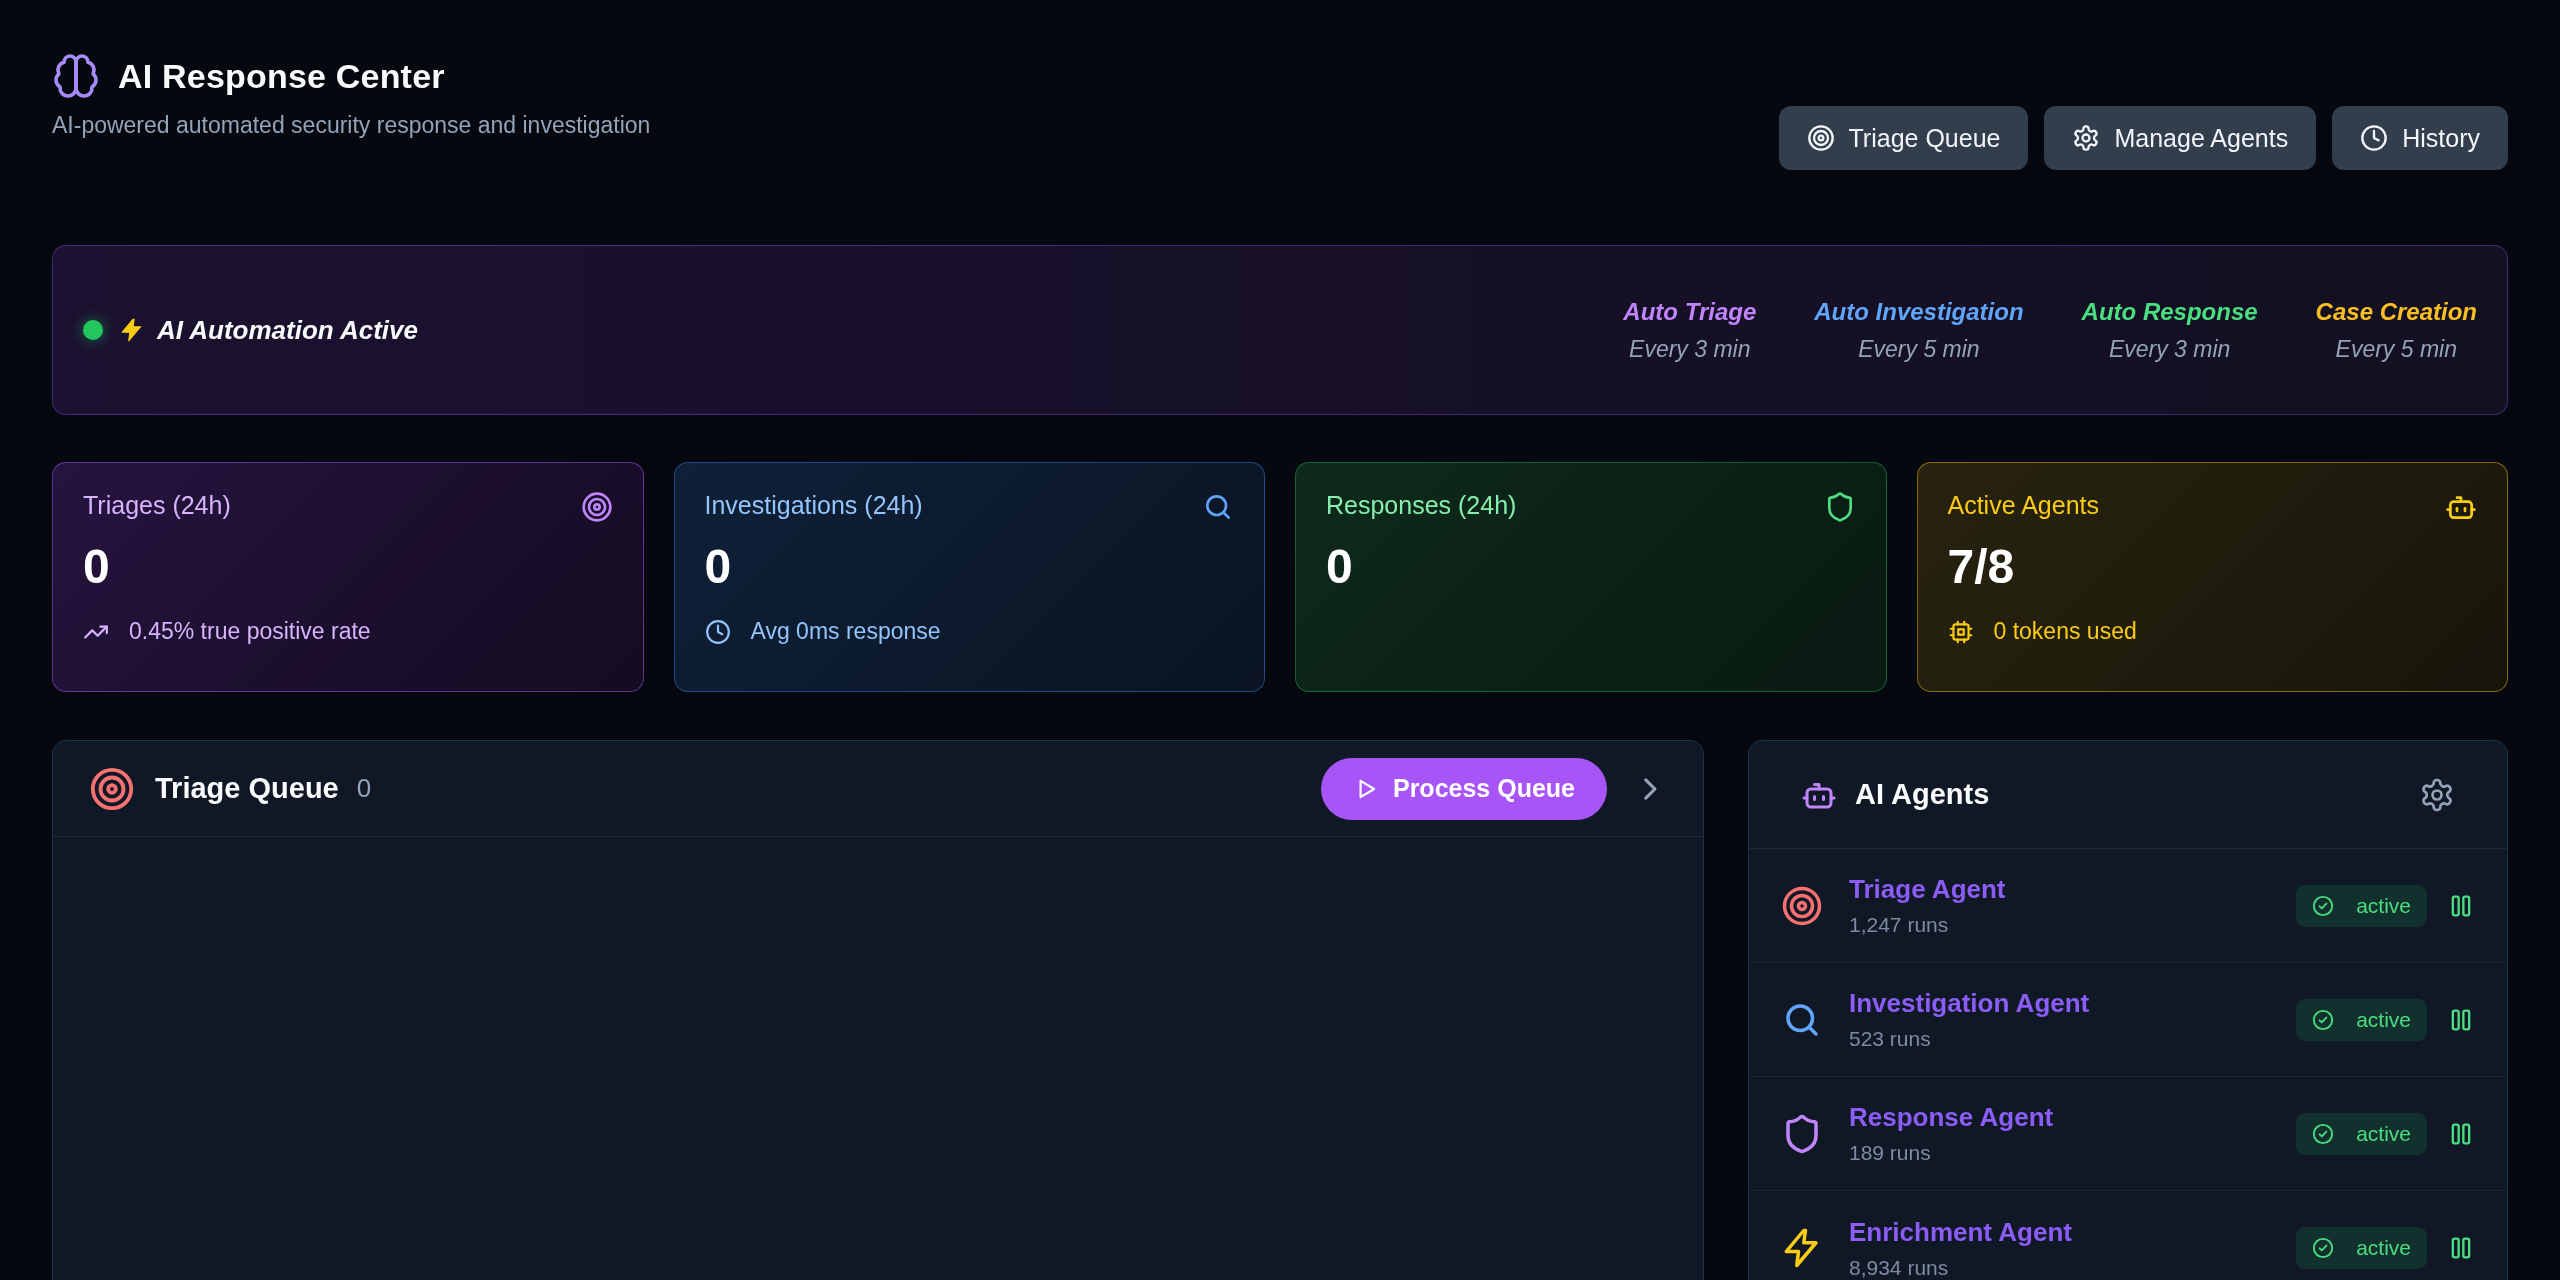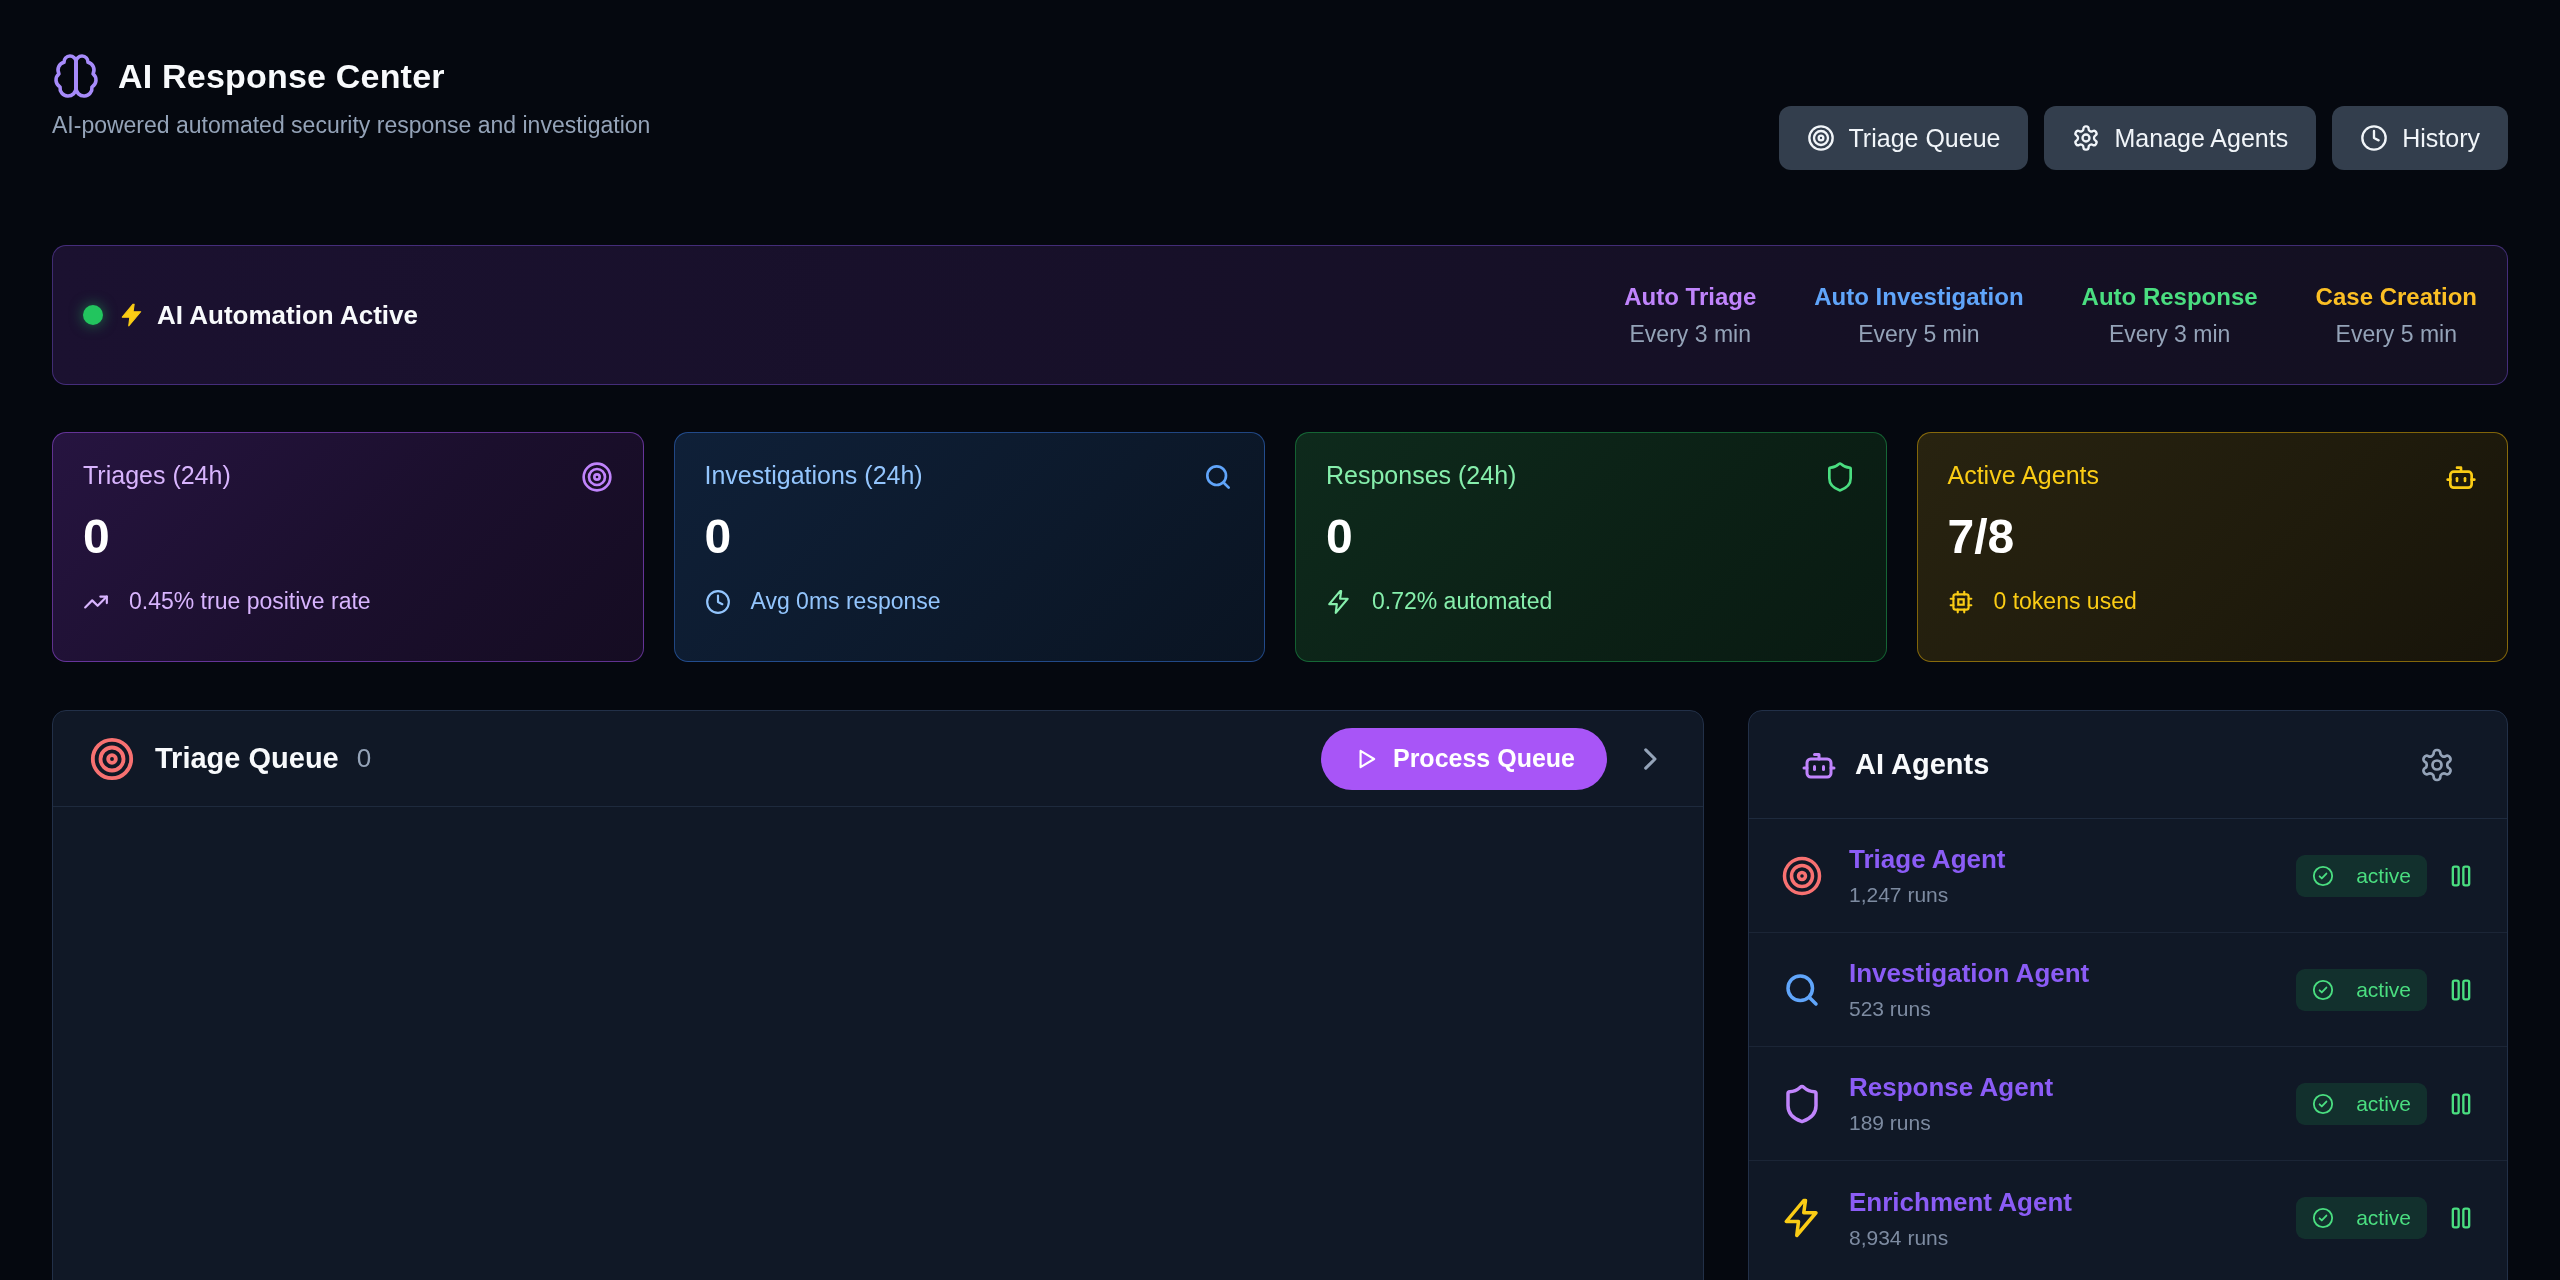--- a/index.html
+++ b/index.html
@@ -20,24 +20,24 @@
   .header-actions { display:flex; gap:16px; margin-top:54px; }
   .hbtn {
     display:flex; align-items:center; gap:14px; height:64px; padding:0 28px;
     background:#333e4d; border:none; border-radius:12px; cursor:pointer;
     color:#f1f5f9; font-size:25px; font-weight:500; font-family:inherit;
   }
   .hbtn svg { width:28px; height:28px; }
 
   
   .banner {
-    margin-top:75px; height:140px; border-radius:14px;
+    margin-top:75px; height:170px; border-radius:14px;
     border:1px solid rgba(139,92,246,.38);
     background:linear-gradient(90deg, #1b1130 0%, #171029 45%, #131021 100%);
-    display:flex; align-items:center; padding:0 30px;
+    display:flex; align-items:center; padding:0 30px;font-style:italic;
   }
   .pulse-dot { width:20px; height:20px; border-radius:50%; background:#22c55e;
     box-shadow:0 0 14px rgba(34,197,94,.55); flex:0 0 auto; }
   .banner-text { margin-left:16px; }
   .banner-title-row { display:flex; align-items:center; gap:12px; }
   .banner-title-row svg { width:26px; height:26px; color:#facc15; }
   .banner-title { font-size:26px; font-weight:700; color:#f8fafc; }
   .banner-desc { margin-top:10px; font-size:23px; color:#94a3b8; }
   .schedules { margin-left:auto; display:flex; gap:58px; }
   .schedule { text-align:center; }
@@ -280,26 +280,20 @@
       </div>
     </div>
     <div class="card card-green">
       <div class="card-top">
         <span class="card-label">Responses (24h)</span>
         <svg viewBox="0 0 24 24" fill="none" stroke="currentColor" stroke-width="2" stroke-linecap="round" stroke-linejoin="round">
             <use href="#i-shield"></use>
           </svg>
       </div>
       <div class="card-value">0</div>
-      <div class="card-detail">
-        <svg viewBox="0 0 24 24" fill="none" stroke="currentColor" stroke-width="2" stroke-linejoin="round">
-            <path d="M13 2 3 14h7l-1 8 11-13h-7l1-7z"></path>
-          </svg>
-        <span>0.72% automated</span>
-      </div>
     </div>
     <div class="card card-yellow">
       <div class="card-top">
         <span class="card-label">Active Agents</span>
         <svg viewBox="0 0 24 24" fill="none" stroke="currentColor" stroke-width="2" stroke-linecap="round" stroke-linejoin="round">
             <use href="#i-bot"></use>
           </svg>
       </div>
       <div class="card-value">7/8</div>
       <div class="card-detail">

